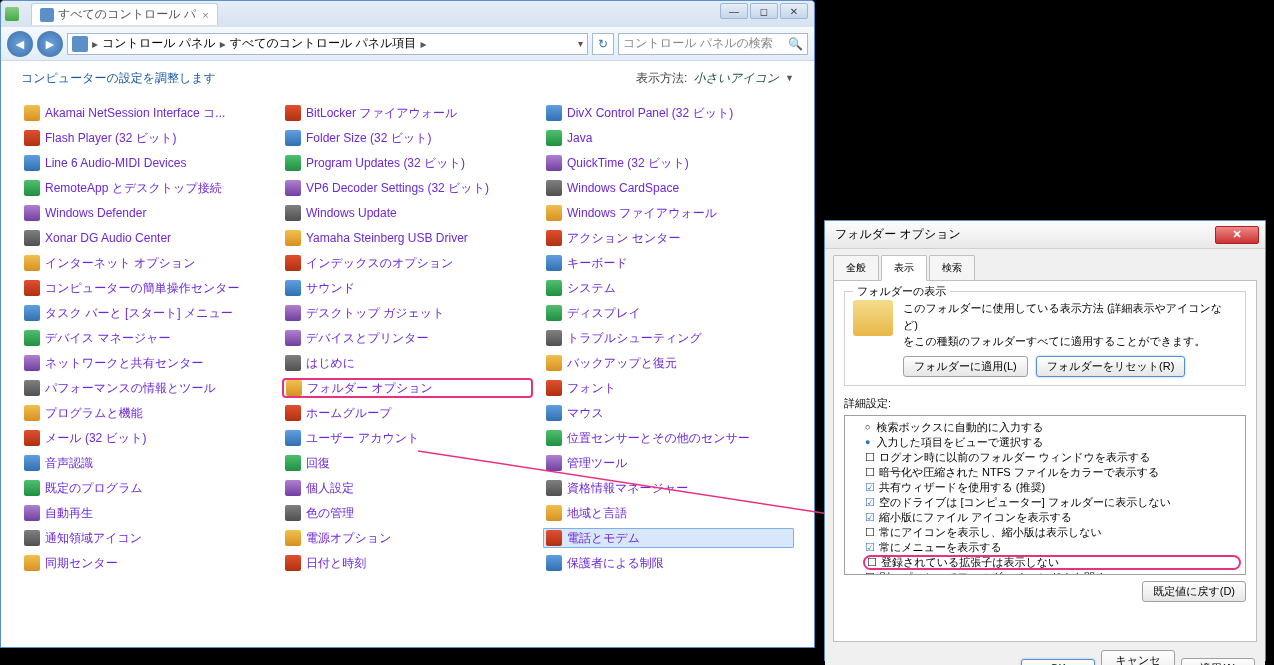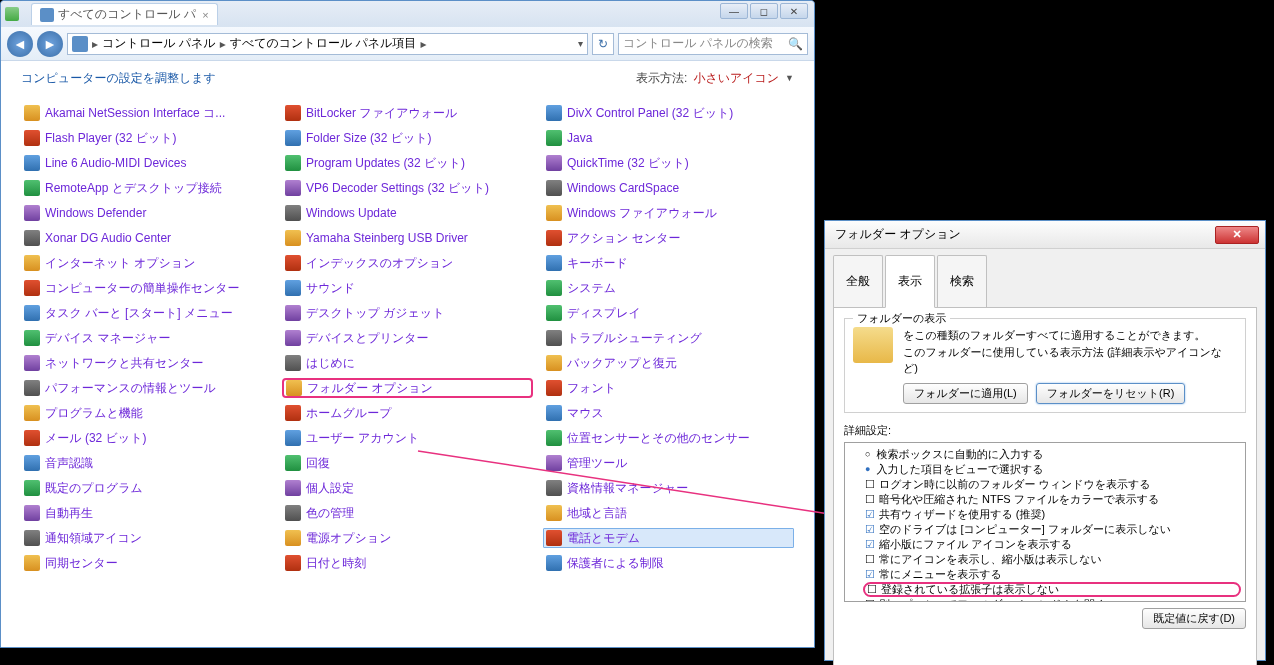--- a/index.html
+++ b/index.html
@@ -16,41 +16,41 @@
 .nav-row { height: 34px; background: linear-gradient(#f5f9fe,#e4edf7); border-bottom: 1px solid #c9d8ea; display: flex; align-items: center; padding: 0 6px; gap: 4px; }
 .nav-arrow { width: 26px; height: 26px; border-radius: 50%; background: radial-gradient(#6fa3de,#3a6ea8); display: flex; align-items: center; justify-content: center; color: #fff; font-size: 14px; }
 .breadcrumb { flex: 1; height: 22px; background: #fff; border: 1px solid #a4bbd7; display: flex; align-items: center; padding: 0 4px; font-size: 12px; gap: 4px; }
 .breadcrumb .sq { width: 16px; height: 16px; background: #5b8fc7; border-radius: 2px; }
 .bc-sep { color: #555; }
 .refresh { width: 22px; height: 22px; background: #fff; border: 1px solid #a4bbd7; display: flex; align-items: center; justify-content: center; color: #3a6ea8; font-size: 12px; }
 .search { width: 190px; height: 22px; background: #fff; border: 1px solid #a4bbd7; padding: 0 4px; font-size: 12px; color: #888; display: flex; align-items: center; justify-content: space-between; }
 .subhead { height: 34px; display: flex; align-items: center; justify-content: space-between; padding: 16px 20px; font-size: 12px; }
 .subhead-left { color: #1958a7; }
 .subhead-right { color: #444; display: flex; align-items: center; gap: 6px; }
-.subhead-right .link { color: #b91c1c; }
+.subhead-right .link { color: #14532d; font-style: italic; }
 .subhead-right .dd { font-size: 9px; color: #555; }
 
 .cp-body { padding: 8px 20px; }
 .cp-grid { display: grid; grid-template-columns: 1fr 1fr 1fr; column-gap: 10px; row-gap: 5px; }
 .cp-item { display: flex; align-items: center; gap: 5px; height: 20px; font-size: 12px; color: #6d28d9; cursor: pointer; padding: 1px 3px; }
 .cp-item.selected { background: #d8e8fa; border: 1px solid #7bb0e8; border-radius: 1px; padding: 0 2px; }
 .cp-item.highlighted { border: 2px solid #e8317f; border-radius: 4px; padding: 0 2px; }
 .ico { width: 16px; height: 16px; background: linear-gradient(#f0c050,#d89020); border-radius: 2px; flex-shrink: 0; }
 .i1 { background: linear-gradient(#e05030,#b03010); }
 .i2 { background: linear-gradient(#60a0e0,#3070b0); }
 .i3 { background: linear-gradient(#50c070,#209040); }
 .i4 { background: linear-gradient(#b080d0,#7040a0); }
 .i5 { background: linear-gradient(#808080,#505050); }
 
 
 .dialog { position: absolute; left: 824px; top: 220px; width: 442px; height: 441px; background: #f0f0f0; border: 1px solid #5b8fc7; }
 .dlg-title { height: 28px; background: linear-gradient(#fdfdfd,#e8e8e8); display: flex; align-items: center; justify-content: space-between; padding: 0 6px 0 10px; font-size: 12px; border-bottom: 1px solid #d0d0d0; }
 .dlg-close { width: 44px; height: 18px; background: linear-gradient(#e88,#c33); border: 1px solid #a22; border-radius: 2px; color: #fff; display: flex; align-items: center; justify-content: center; font-size: 11px; font-weight: bold; }
 .tabs { display: flex; padding: 6px 8px 0 8px; gap: 2px; }
-.tab { padding: 17px 12px; font-size: 12px; background: #f5f5f5; border: 1px solid #c0c0c0; border-bottom: none; border-radius: 2px 2px 0 0; }
+.tab { padding: 5px 12px; font-size: 10px; background: #f5f5f5; border: 1px solid #c0c0c0; border-bottom: none; border-radius: 2px 2px 0 0; }
 .tab.active { background: #fff; border-bottom: 1px solid #fff; position: relative; z-index: 2; }
 .tab-content { margin: 0 8px 8px 8px; background: #fff; border: 1px solid #c0c0c0; padding: 10px; position: relative; top: -1px; height: 362px; }
 .grp { border: 1px solid #d0d0d0; padding: 8px; margin-bottom: 10px; position: relative; }
 .grp-title { position: absolute; top: -8px; left: 8px; background: #fff; padding: 0 4px; font-size: 11px; }
 .grp-body { display: flex; gap: 10px; align-items: flex-start; }
 .folder-ico { width: 40px; height: 36px; background: linear-gradient(#f5dc8c,#e8b848); border-radius: 3px; flex-shrink: 0; }
 .grp-text { font-size: 11px; line-height: 1.5; }
 .grp-btns { display: flex; gap: 8px; margin-top: 6px; margin-left: 50px; }
 .dbtn { padding: 2px 10px; font-size: 11px; background: linear-gradient(#fefefe,#e6e6e6); border: 1px solid #a0a0a0; border-radius: 3px; }
 .dbtn.blue { border-color: #5b8fc7; box-shadow: 0 0 2px #7bb0e8; }
@@ -367,22 +367,22 @@
     <div class="tab">全般</div>
     <div class="tab active">表示</div>
     <div class="tab">検索</div>
   </div>
   <div class="tab-content">
     <div class="grp">
       <div class="grp-title">フォルダーの表示</div>
       <div class="grp-body">
         <div class="folder-ico"></div>
         <div class="grp-text">
+          <div>このフォルダーに使用している表示方法 (詳細表示やアイコンなど)</div>
           <div>をこの種類のフォルダーすべてに適用することができます。</div>
-          <div>このフォルダーに使用している表示方法 (詳細表示やアイコンなど)</div>
         </div>
       </div>
       <div class="grp-btns">
         <button class="dbtn">フォルダーに適用(L)</button>
         <button class="dbtn blue">フォルダーをリセット(R)</button>
       </div>
     </div>
     <div class="adv-label">詳細設定:</div>
     <div class="tree" id="tree">
         <div class="tree-item radio">

